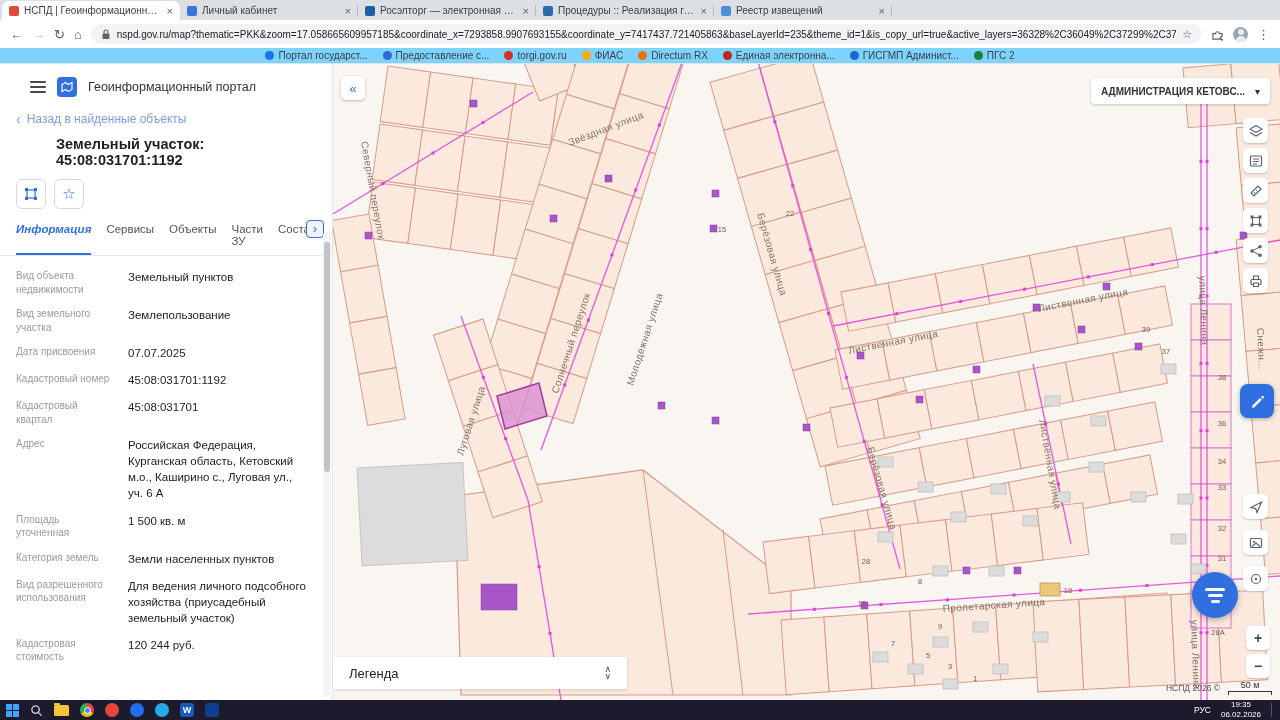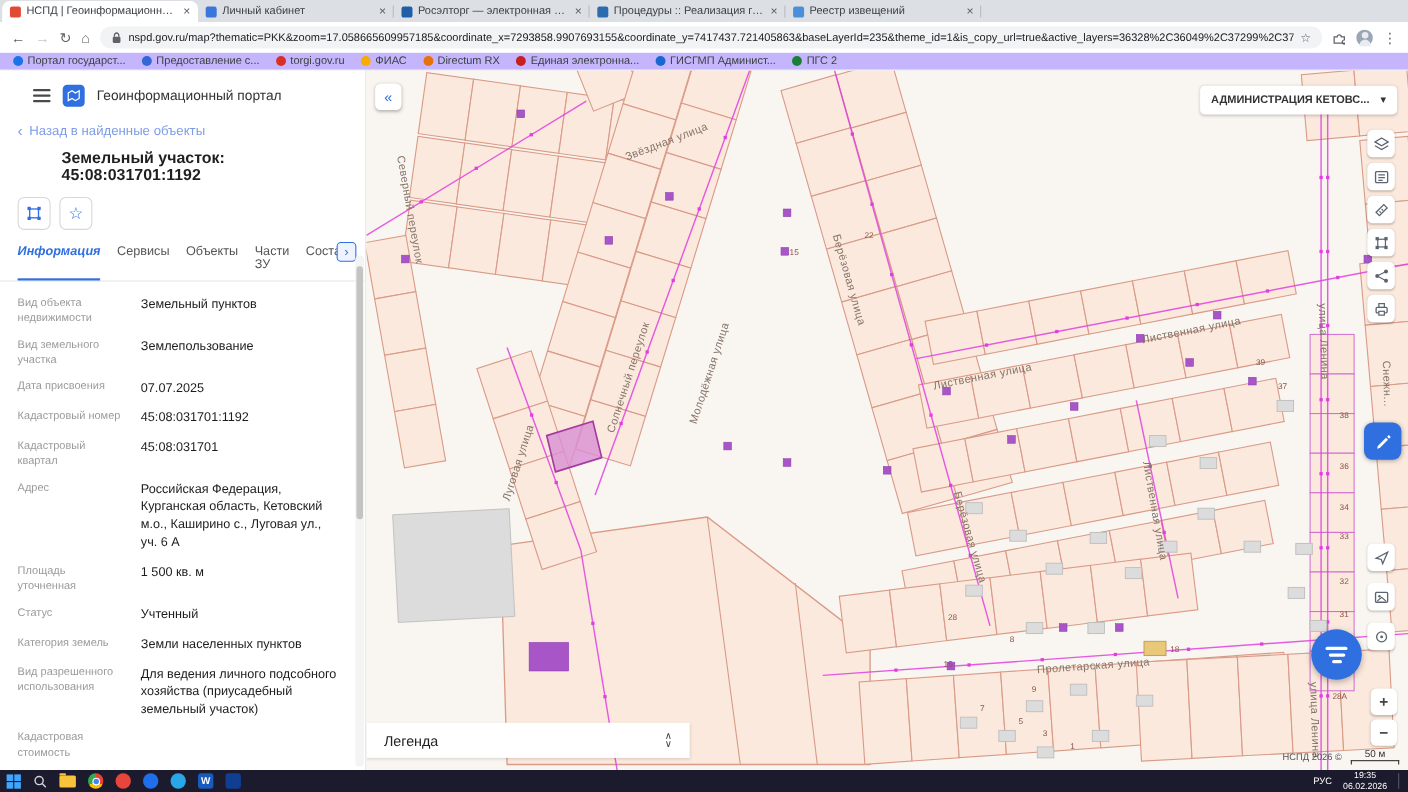--- a/index.html
+++ b/index.html
@@ -21,22 +21,22 @@
   .nav-ic{ font-size:13px; color:#5f6368; line-height:1; }
   .nav-ic.disabled{ color:#c3c7cc; }
   .url-pill{ flex:1; height:20px; background:#f1f3f4; border-radius:10px; display:flex; align-items:center;
              padding:0 10px; gap:6px; min-width:0; }
   .url-text{ font-size:10px; color:#202124; white-space:nowrap; overflow:hidden; flex:1; }
   .pill-star{ color:#5f6368; font-size:11px; }
   .avatar{ width:15px; height:15px; border-radius:50%; background:#9aa6b5; position:relative; flex:none;}
   .avatar::before{ content:""; position:absolute; left:4.5px; top:2.5px; width:6px; height:6px; border-radius:50%; background:#e8ebef;}
   .avatar::after{ content:""; position:absolute; left:2.5px; top:9px; width:10px; height:6px; border-radius:5px 5px 0 0; background:#e8ebef;}
 
-  .bookmarks{ height:16px; background:#c4b5fd; border-bottom:1px solid #e1e3e6; display:flex; align-items:center;
-              gap:15px; padding:0 12px; font-size:10px; color:#3c4043; }
+  .bookmarks{ height:16px; background:#7dd3fc; border-bottom:1px solid #e1e3e6; display:flex; align-items:center;
+              gap:15px; padding:0 12px; font-size:10px; color:#3c4043;justify-content:center; }
   .bm{ display:flex; align-items:center; gap:4px; white-space:nowrap; }
   .bm-ic{ width:9px; height:9px; border-radius:50%; flex:none; }
 
   
   .content{ display:flex; height:636px; }
 
   .panel{ width:333px; background:#fff; position:relative; flex:none; overflow:hidden; border-right:1px solid #e4e4e4; }
   .panel-header{ display:flex; align-items:center; gap:11px; padding:13px 30px 8px; }
   .hamburger{ width:16px; display:flex; flex-direction:column; gap:3px; }
   .hamburger i{ height:2px; background:#4a4a4a; border-radius:1px; }
@@ -274,33 +274,30 @@
           </div>
         <div class="frow">
             <div class="flabel">Адрес</div>
             <div class="fvalue">Российская Федерация, Курганская область, Кетовский м.о., Каширино с., Луговая ул., уч. 6 А</div>
           </div>
         <div class="frow">
             <div class="flabel">Площадь уточненная</div>
             <div class="fvalue">1 500 кв. м</div>
           </div>
         <div class="frow">
-            <div class="flabel">Статус</div>
-            <div class="fvalue">Учтенный</div>
-          </div>
-        <div class="frow">
             <div class="flabel">Категория земель</div>
             <div class="fvalue">Земли населенных пунктов</div>
           </div>
         <div class="frow">
             <div class="flabel">Вид разрешенного использования</div>
             <div class="fvalue">Для ведения личного подсобного хозяйства (приусадебный земельный участок)</div>
           </div>
         <div class="frow">
             <div class="flabel">Кадастровая стоимость</div>
+            <div class="fvalue">120 244 руб.</div>
           </div>
 
       </div>
       <div class="panel-scroll">
           <div class="panel-thumb"></div>
         </div>
     </aside>
 
     <div class="map">
       <svg id="map-svg" viewBox="0 0 947 636" width="947" height="636">

